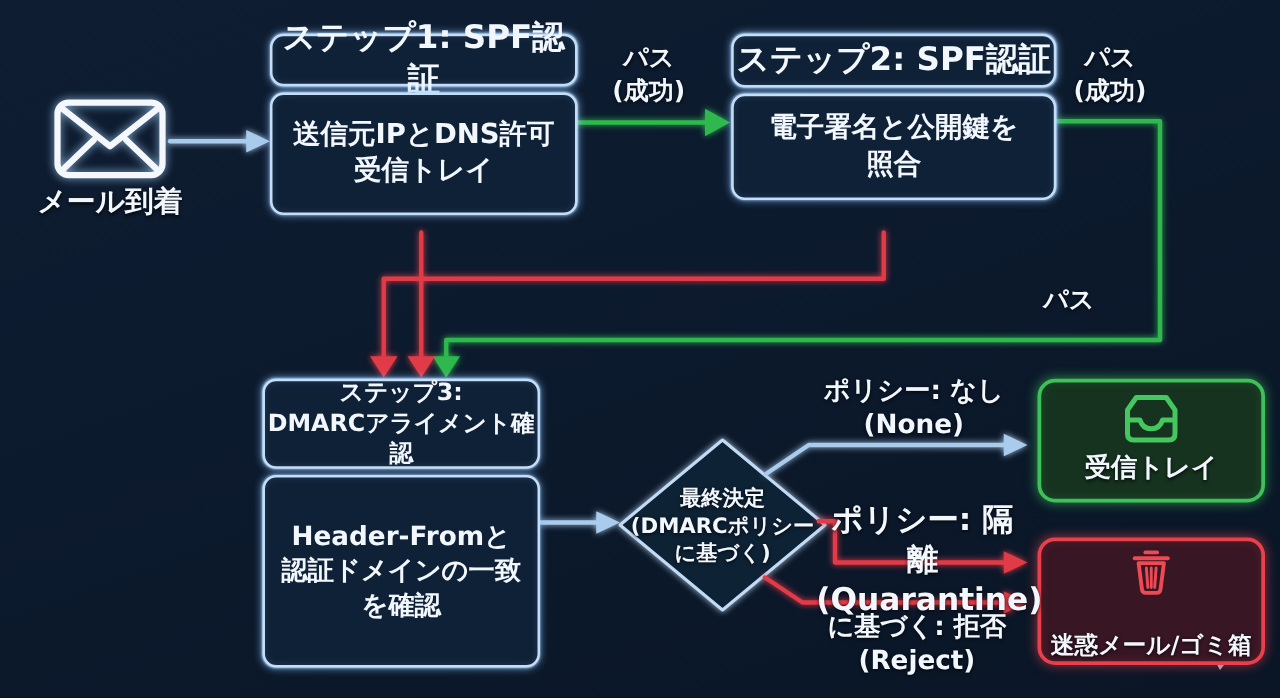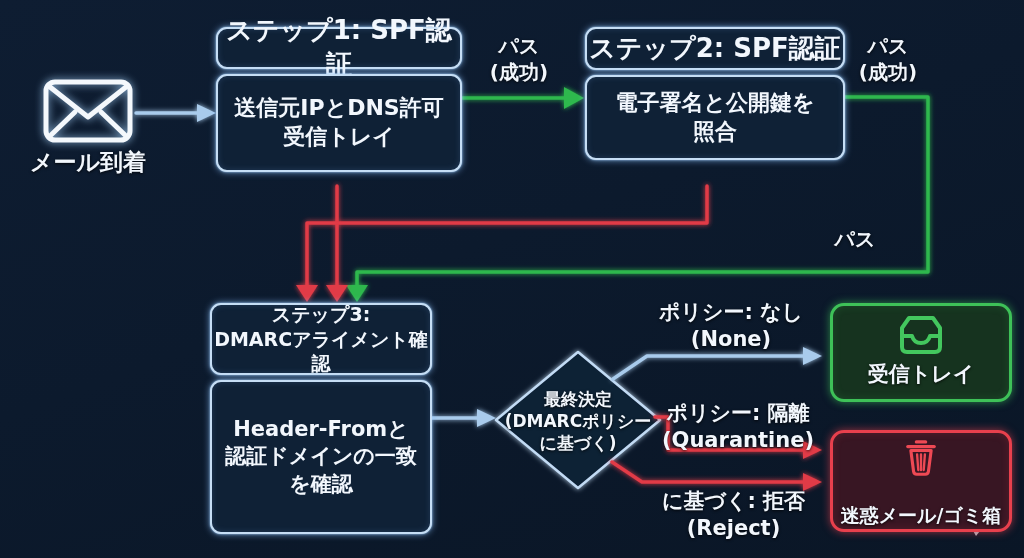--- a/index.html
+++ b/index.html
@@ -134,21 +134,21 @@
   <div class="abs lbl" style="left:836px;top:34px;width:104px;font-size:20px;">
     <div>パス</div>
     <div>(成功)</div>
   </div>
   <div class="abs lbl" style="left:803px;top:227px;width:104px;font-size:20px;">パス</div>
 
   <div class="abs lbl" style="left:651px;top:299px;width:160px;font-size:21px;">
     <div>ポリシー: なし</div>
     <div>(None)</div>
   </div>
-  <div class="abs lbl" style="left:653px;top:400px;width:170px;font-size:21px;">
+  <div class="abs lbl" style="left:653px;top:400px;width:170px;font-size:25px;">
     <div>ポリシー: 隔離</div>
     <div>(Quarantine)</div>
   </div>
   <div class="abs lbl" style="left:651px;top:488px;width:165px;font-size:21px;">
     <div>に基づく: 拒否</div>
     <div>(Reject)</div>
   </div>
 
   <div class="abs outbox green" style="left:830px;top:303px;width:182px;height:99px;">
     <svg width="54" height="44" viewBox="0 0 54 42" style="margin-top:7px;">

